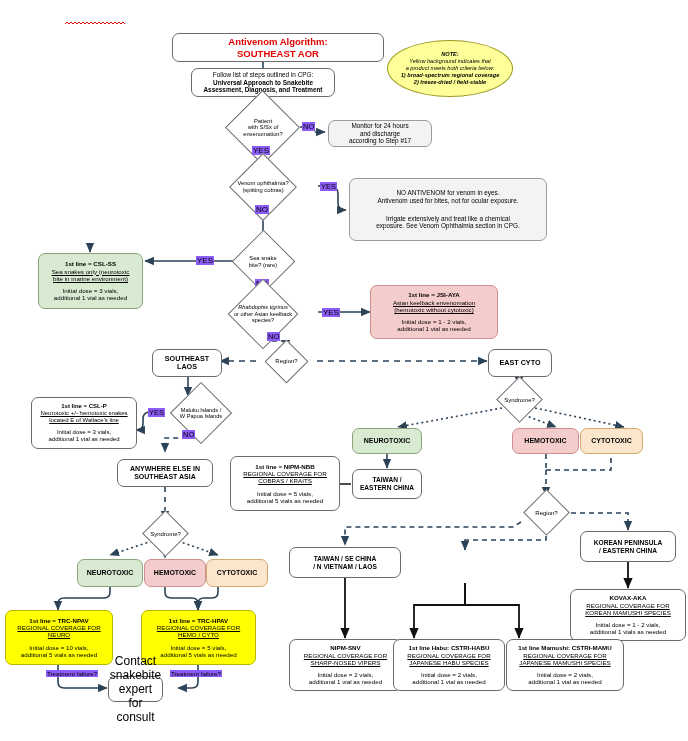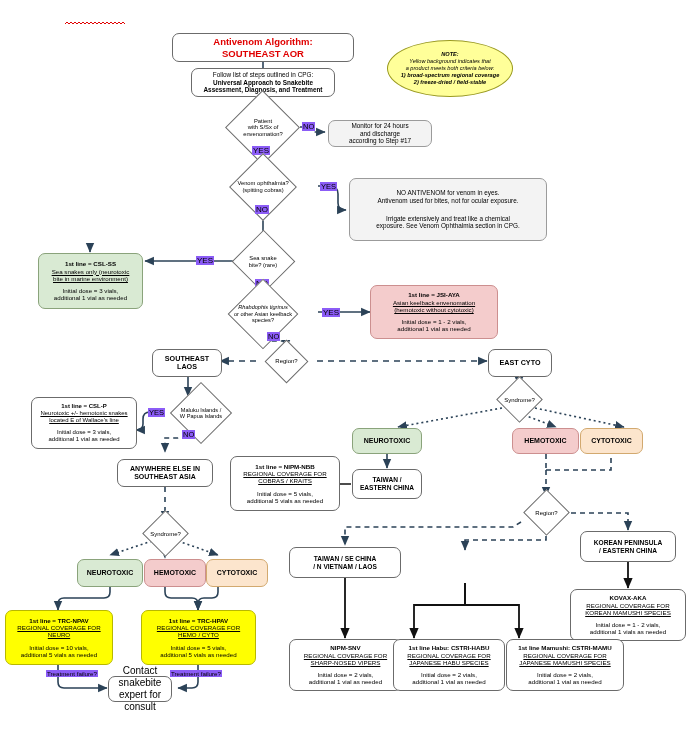--- a/index.html
+++ b/index.html
@@ -175,21 +175,21 @@
 
       <path d="M345,578 L345,638" marker-end="url(#ahb)"></path>
 
       <path d="M465,583 L465,605 L414,605 L414,638" marker-end="url(#ahb)"></path>
       <path d="M465,583 L465,605 L519,605 L519,638" marker-end="url(#ahb)"></path>
 
       <path d="M628,562 L628,588" marker-end="url(#ahb)"></path>
     </g>
   </svg>
 
-  <div class="node" style="left:172px; top:33px; width:182px; height:29px; font-size:9.5px;">
+  <div class="node" style="left:172px; top:33px; width:212px; height:29px; font-size:9.5px;">
     <div class="ttl red-title">Antivenom Algorithm:</div>
     <div class="ttl red-title">SOUTHEAST AOR</div>
   </div>
 
   <div class="ellipse-note" style="left:387px; top:40px; width:126px; height:57px; font-size:5.6px;">
     <div class="ul" style="font-weight:bold;">NOTE:</div>
     <div>Yellow background indicates that</div>
     <div>a product meets both criteria below:</div>
     <div style="font-weight:bold;">1) broad-spectrum regional coverage</div>
     <div style="font-weight:bold;">2) freeze-dried / field-stable</div>
@@ -356,21 +356,21 @@
     <div class="ul">REGIONAL COVERAGE FOR</div>
     <div class="ul">HEMO / CYTO</div>
     <div class="sp"></div>
     <div>Initial dose = 5 vials,</div>
     <div>additional 5 vials as needed</div>
   </div>
 
   <div class="lbl" style="left:46px; top:670px; font-size:6.2px;">Treatment failure?</div>
   <div class="lbl" style="left:170px; top:670px; font-size:6.2px;">Treatment failure?</div>
 
-  <div class="node" style="left:108px; top:676px; width:64px; height:26px; font-size:10px;">
+  <div class="node" style="left:108px; top:676px; width:55px; height:26px; font-size:12px;">
     <div>Contact snakebite</div>
     <div>expert for consult</div>
   </div>
 
   <div class="diamond" style="left:489px; top:387px; width:61px; height:26px;">
     <div class="dshape" style="width:33px;height:33px;left:14px;top:-4px;"></div>
     <div class="dtxt" style="font-size:6px;">
       <div>Syndrome?</div>
     </div>
   </div>

